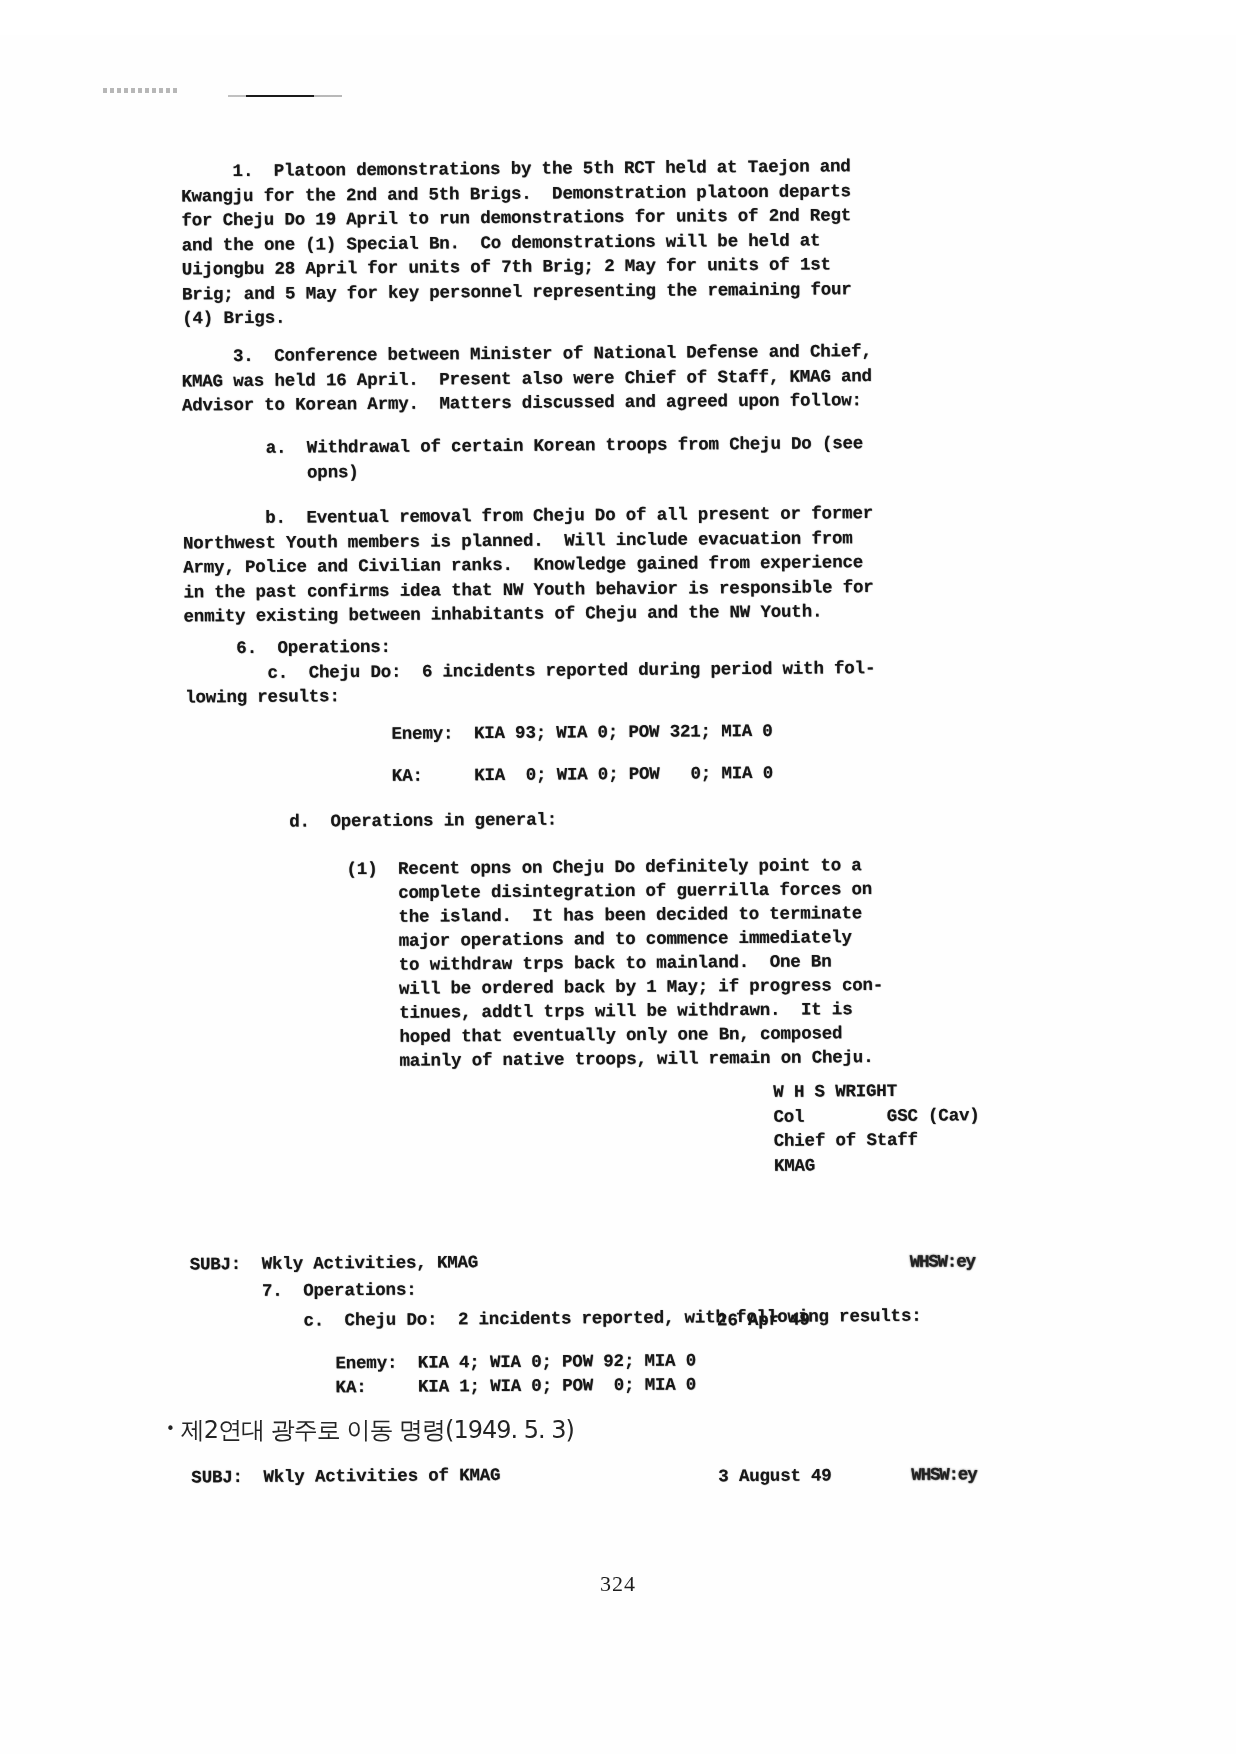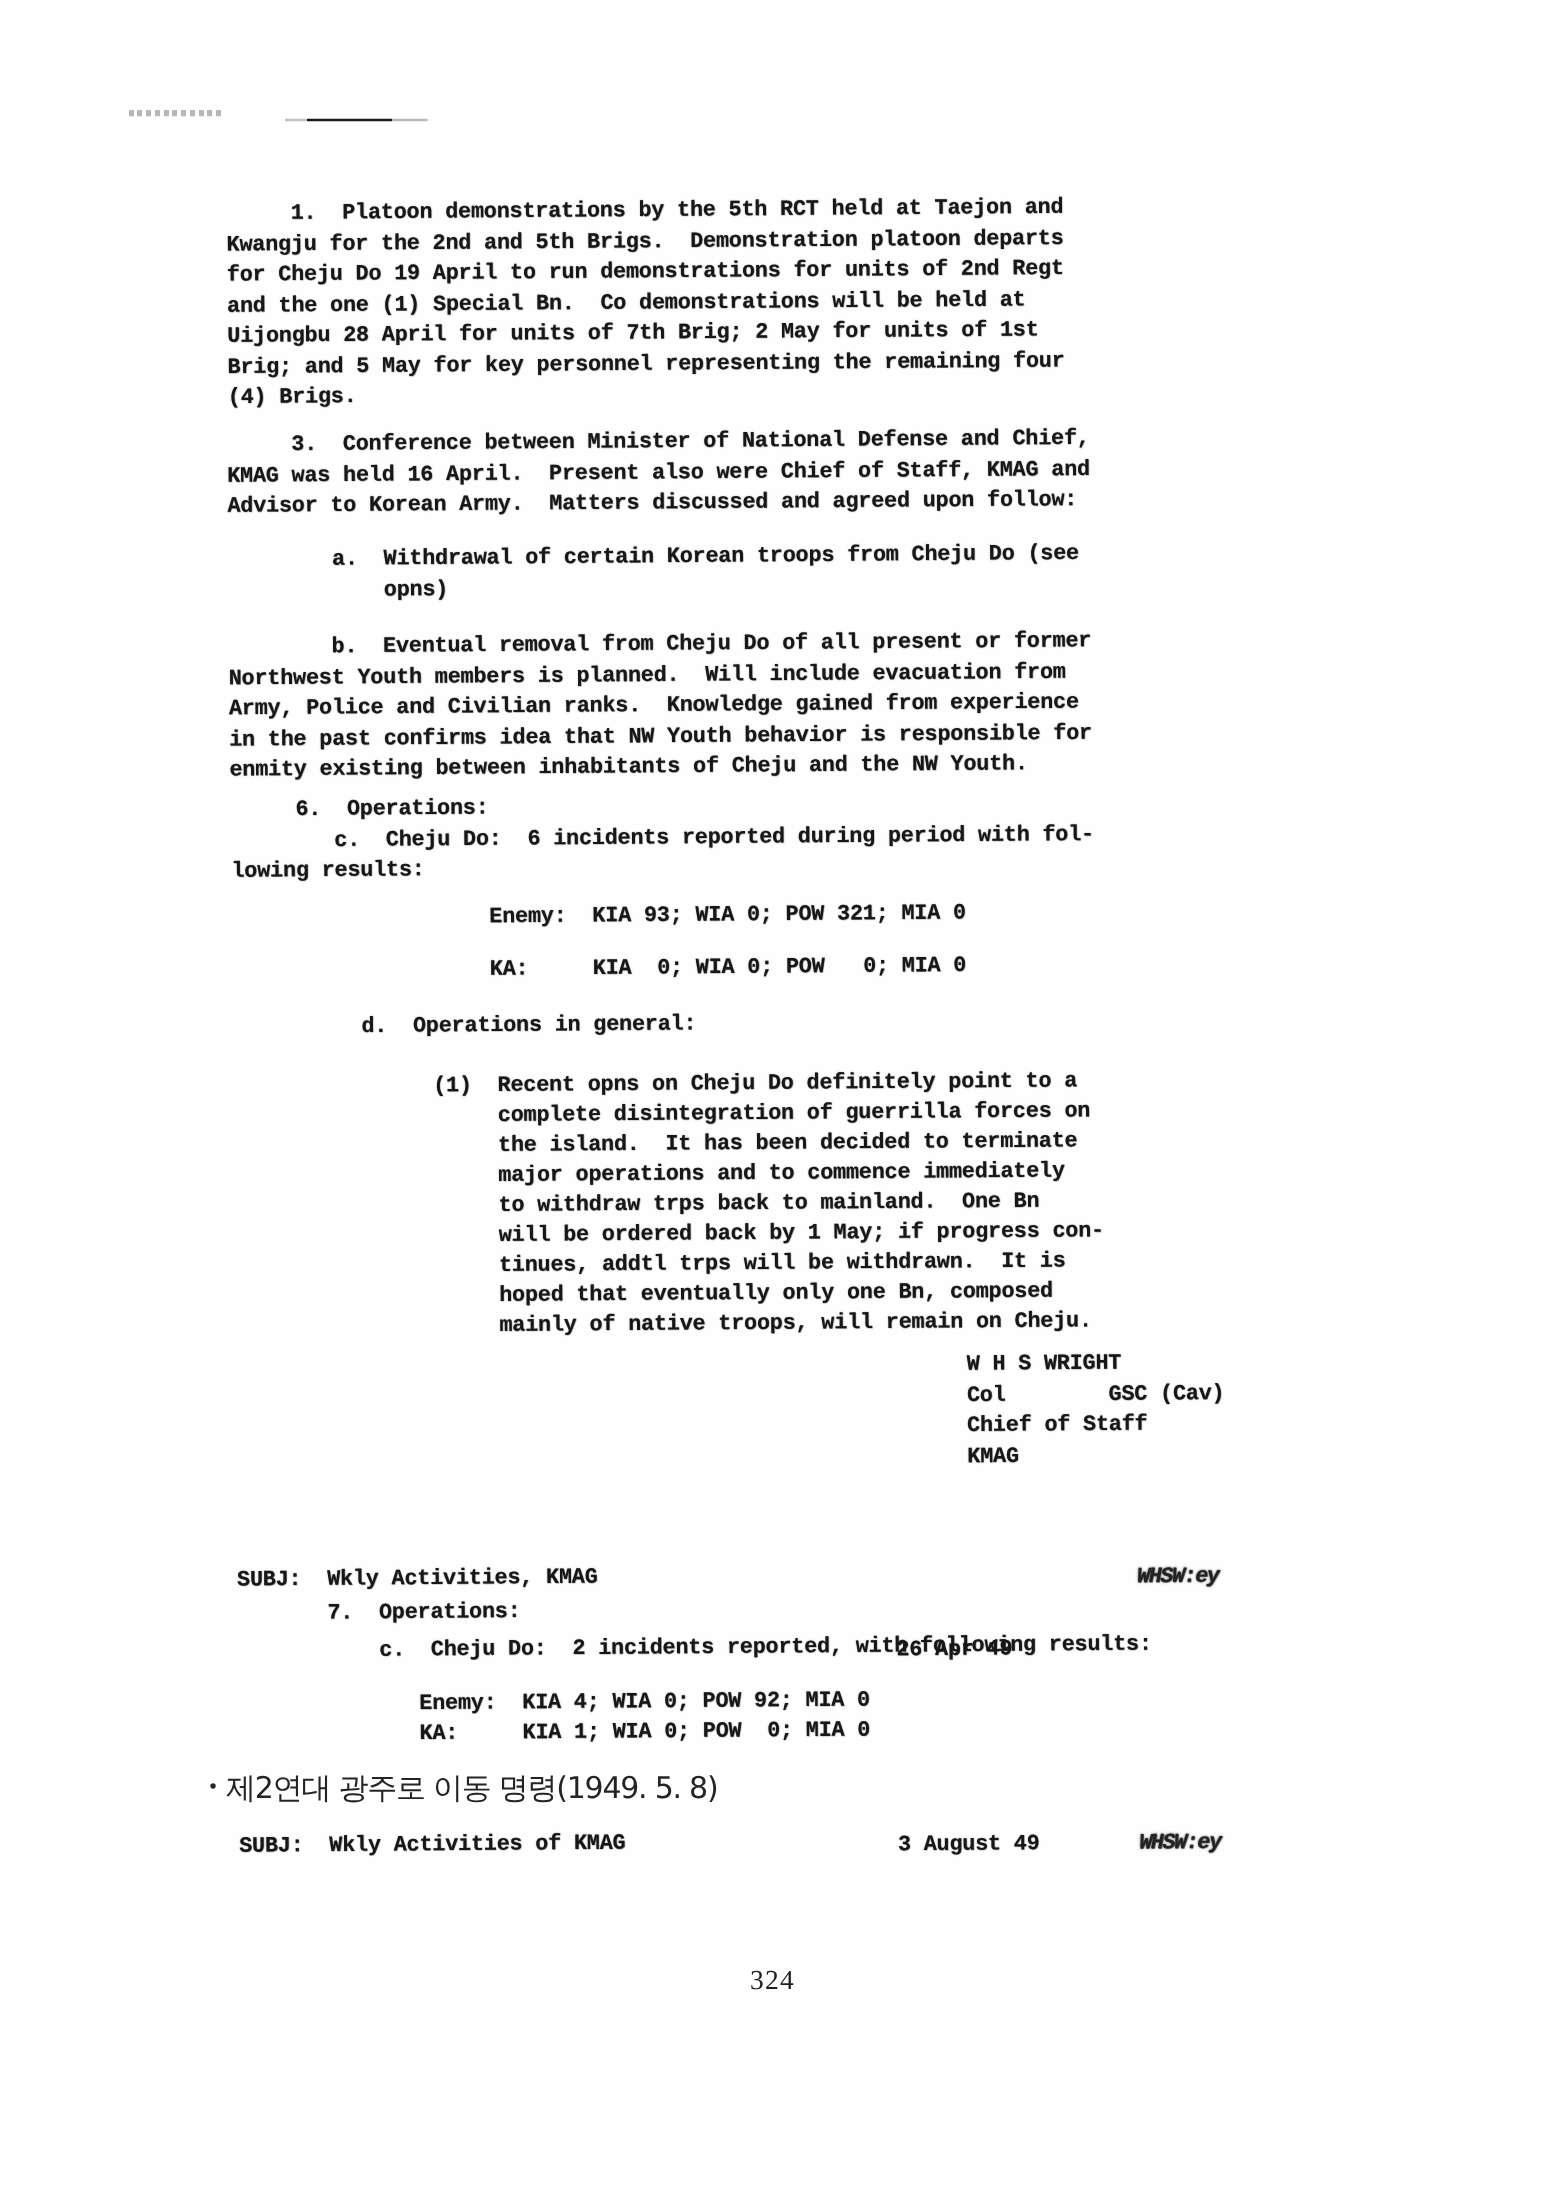--- a/index.html
+++ b/index.html
@@ -35,21 +35,20 @@
     text-shadow: 0 0 1px rgba(25,25,25,0.55), 0.5px 0.5px 0 rgba(25,25,25,0.22);
   }
   pre.tw.tight { line-height: 24px; }
   pre.tw.stats-spread { line-height: 42px; }
   pre.tw.ops-spread { line-height: 30px; }
   pre.tw.sig { line-height: 24.5px; }
   pre.tw.smudged {
     letter-spacing: -1.2px;
     text-shadow: 0 0 2px rgba(40,40,40,0.85), 0.5px 0.5px 0 rgba(25,25,25,0.5);
     color: #222;
-    font-style: italic;
   }
   
   .annotation {
     position: absolute;
     left: 166px;
     font-family: "DejaVu Sans", sans-serif;
     font-size: 24px;
     letter-spacing: -1px;
     color: #242424;
     white-space: nowrap;
@@ -147,18 +146,18 @@
 KA:     KIA 1; WIA 0; POW  0; MIA 0</pre>
 
     <pre class="tw" style="left:185px; top:1427px">SUBJ:  Wkly Activities of KMAG</pre>
     <pre class="tw" style="left:712px; top:1430px">3 August 49</pre>
     <pre class="tw smudged" style="left:905px; top:1430px">WHSW:ey</pre>
 
   </div>
 
 
   <div class="annotation" style="top:1379px">
-    <span class="bullet">•</span><span>제2연대 광주로 이동 명령(1949. 5. 8)</span>
+    <span class="bullet">•</span><span>제2연대 광주로 이동 명령(1949. 5. 3)</span>
   </div>
 
   <div class="footer">324</div>
 
 </div>
 
 </body></html>

